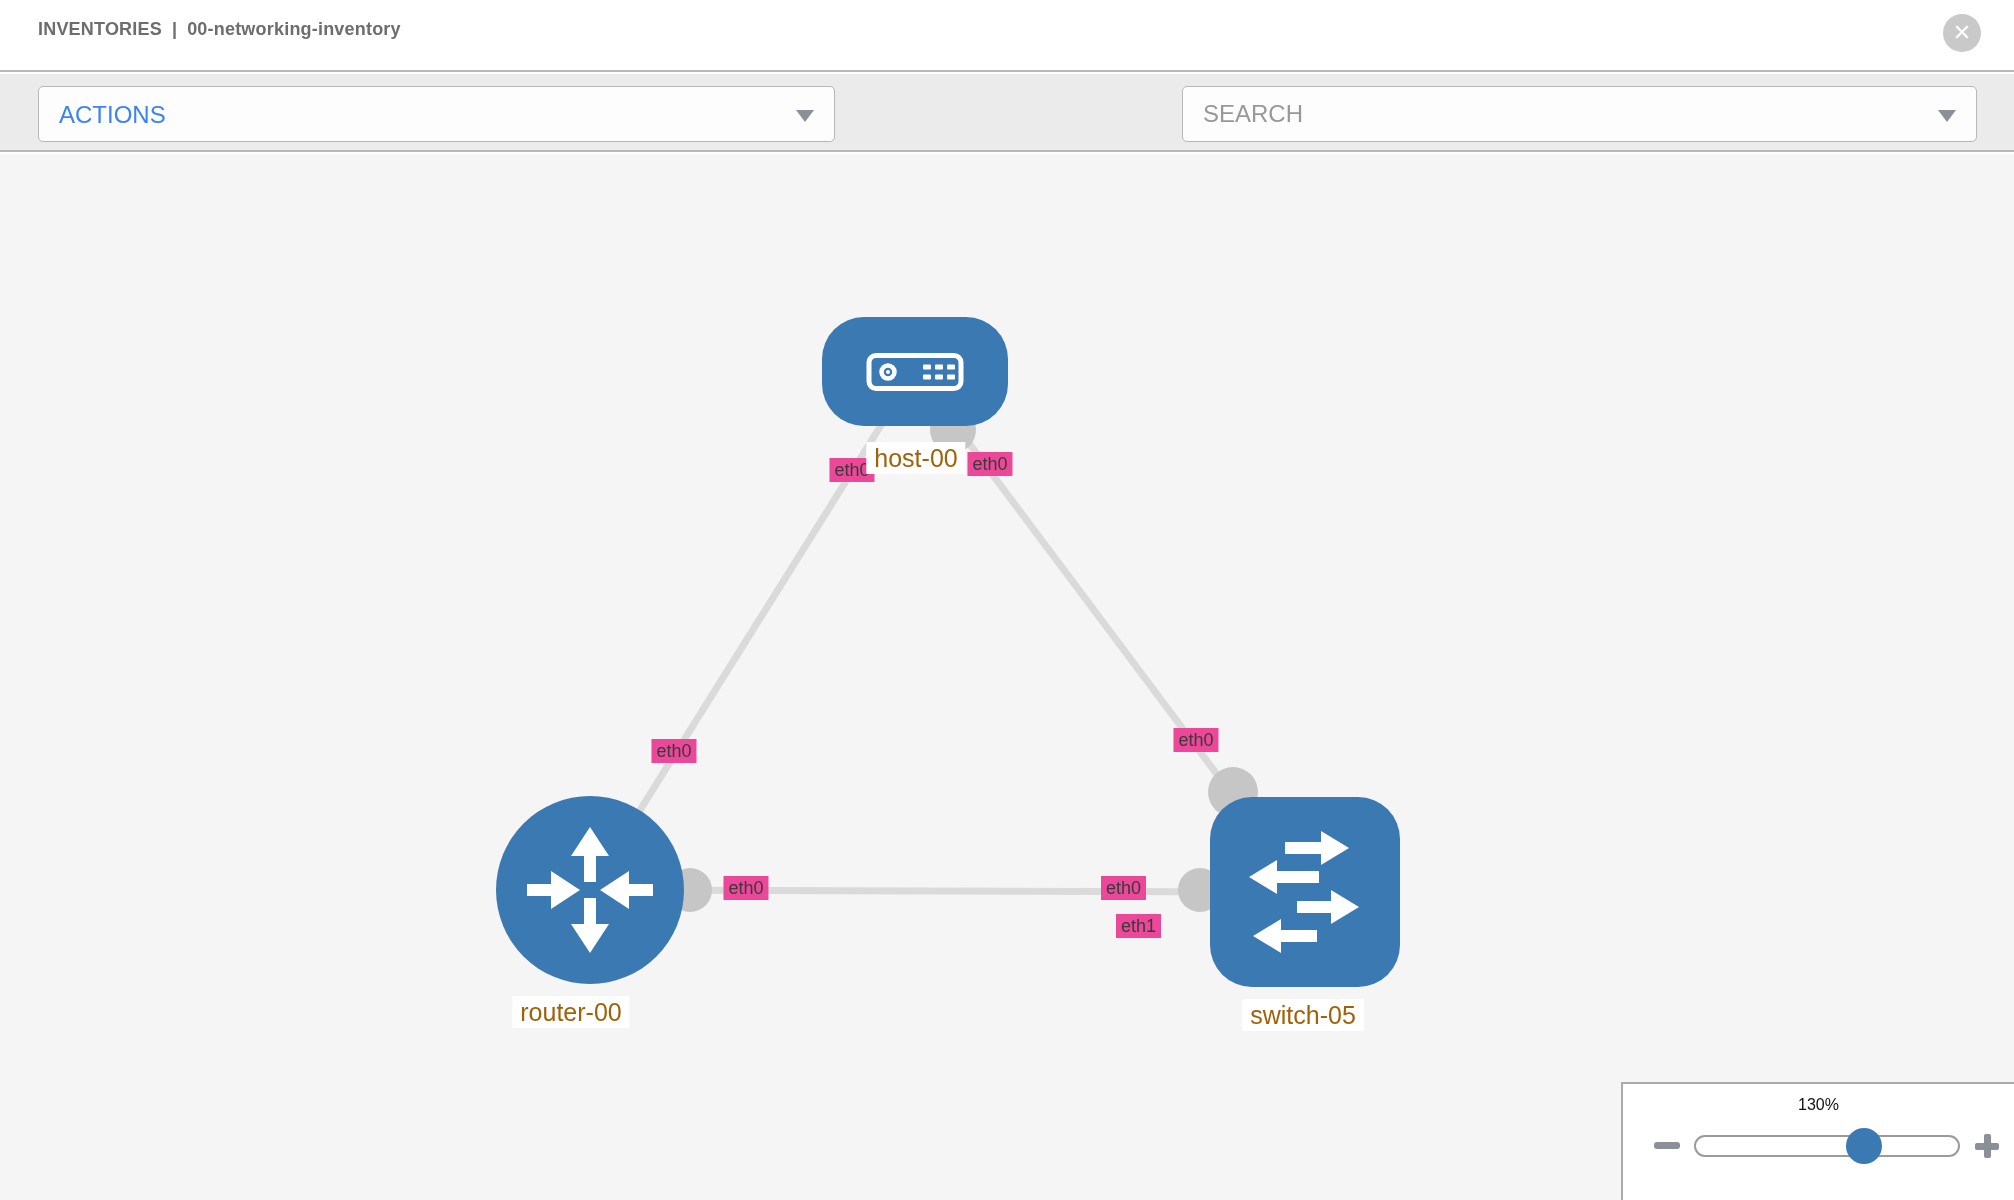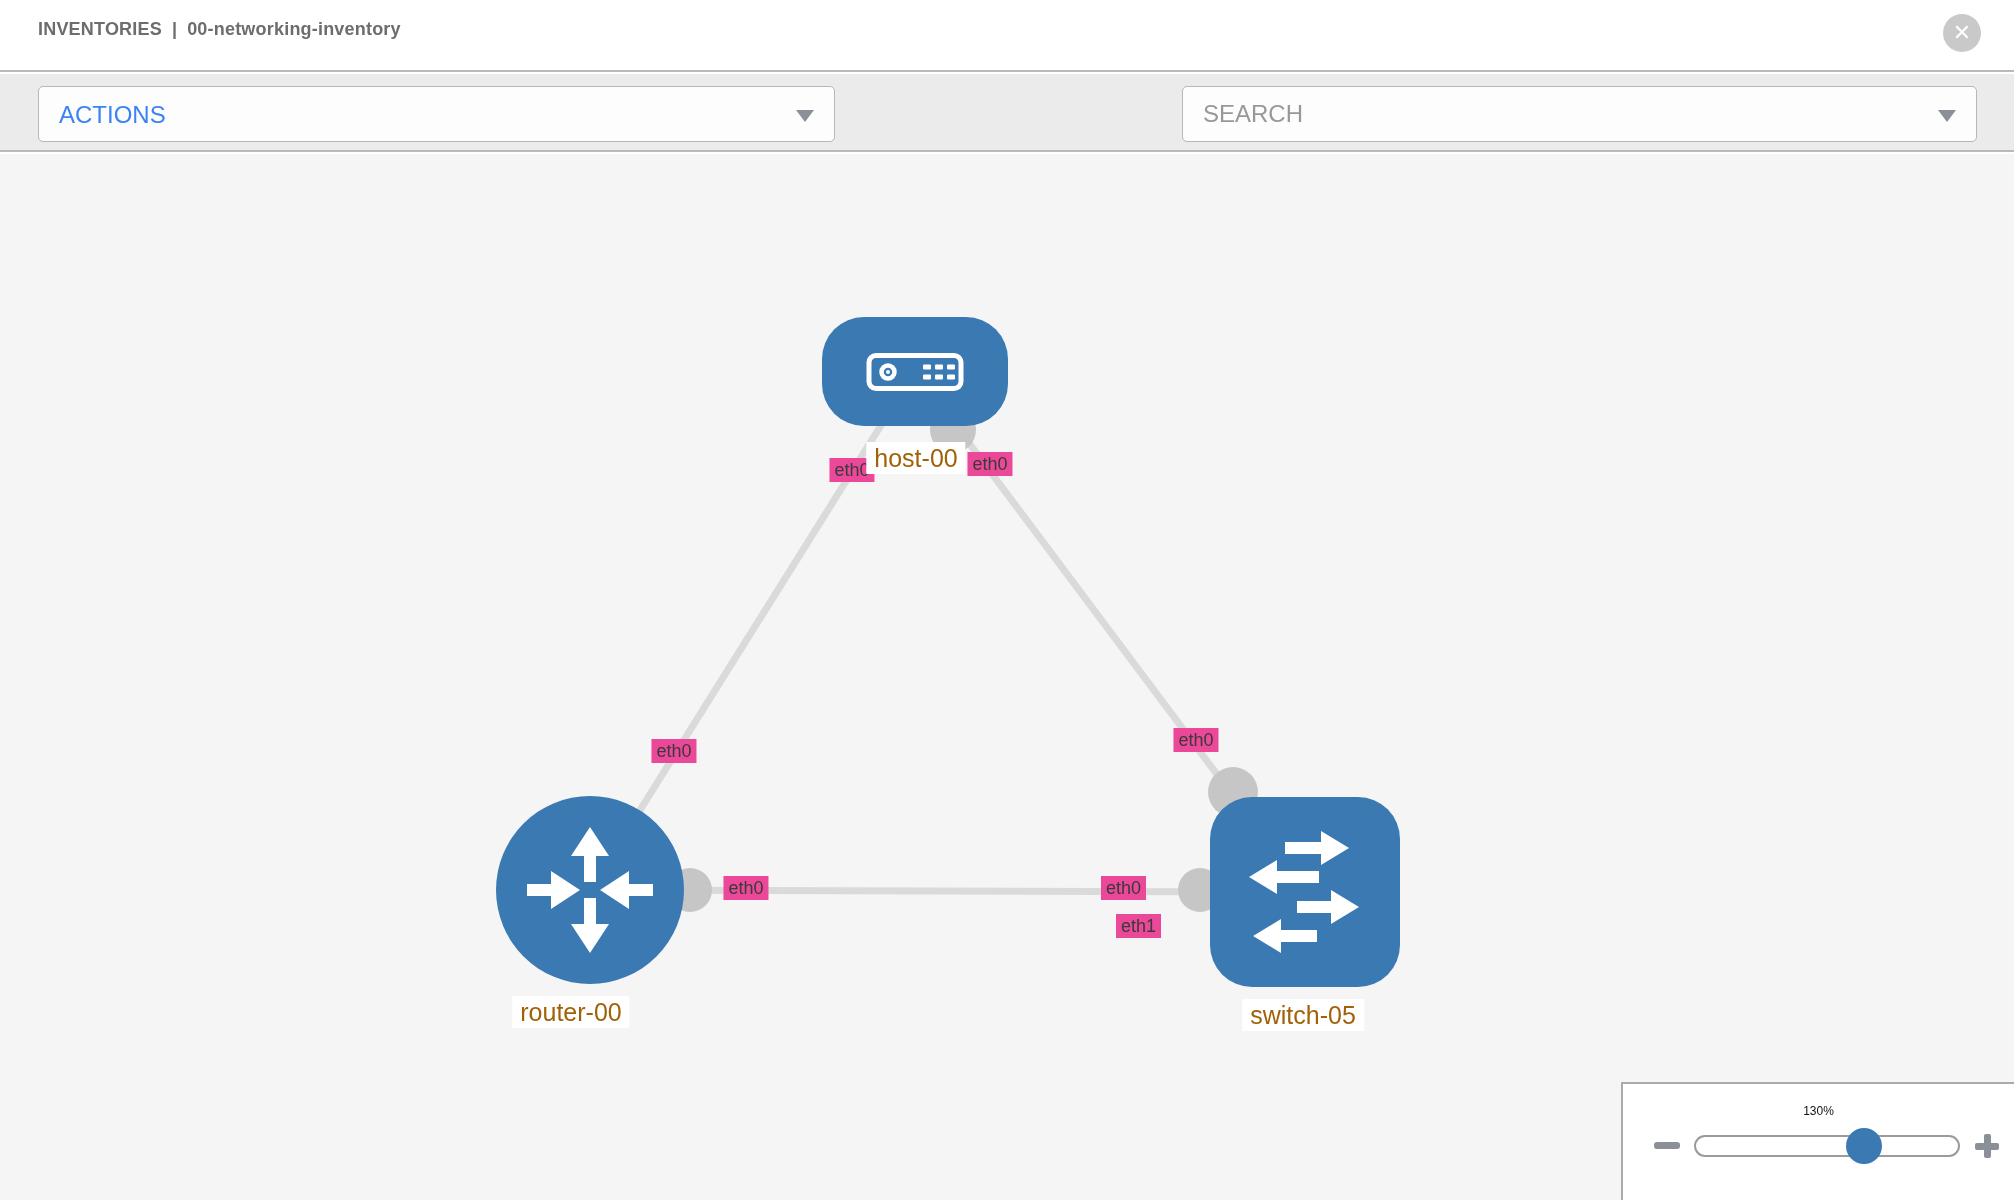--- a/index.html
+++ b/index.html
@@ -34,21 +34,21 @@
   .node-router { left:496px; top:642px; width:188px; height:188px; border-radius:50%; }
   .node-switch { left:1210px; top:643px; width:190px; height:190px; border-radius:42px; }
   .node svg { position:absolute; left:0; top:0; }
 
   .eth-label { position:absolute; z-index:3; background:#ec4899; color:#3a3a3a; font-size:18px; line-height:24px; padding:0 5px; white-space:nowrap; }
   .node-label { position:absolute; z-index:4; background:#ffffff; color:#a16207; font-size:25px; line-height:30px; padding:1px 8px; white-space:nowrap; transform:translateX(-50%); }
   .centered { transform:translateX(-50%); }
 
   
   .zoom-panel { position:absolute; left:1621px; top:928px; width:430px; height:160px; background:#ffffff; border:2px solid #ababab; z-index:5; }
-  .zoom-level { position:absolute; left:0; top:20px; width:391px; text-align:center; font-size:12px; color:#111111; }
+  .zoom-level { position:absolute; left:0; top:12px; width:391px; text-align:center; font-size:16px; color:#111111; }
   .zoom-minus { position:absolute; left:31px; top:58px; width:26px; height:7px; background:#8a8f98; border-radius:3px; cursor:pointer; }
   .zoom-track { position:absolute; left:71px; top:51px; width:266px; height:22px; background:#ffffff; border:2px solid #9b9b9b; border-radius:12px; cursor:pointer; }
   .zoom-knob { position:absolute; left:223px; top:44px; width:36px; height:36px; border-radius:50%; background:#3b79b3; cursor:grab; }
   .zoom-plus { position:absolute; left:352px; top:50px; width:24px; height:24px; cursor:pointer; }
   .zoom-plus::before { content:""; position:absolute; left:0; top:8.5px; width:24px; height:7px; background:#8a8f98; border-radius:2px; }
   .zoom-plus::after { content:""; position:absolute; left:8.5px; top:0; width:7px; height:24px; background:#8a8f98; border-radius:2px; }
 </style>
 </head>
 <body>
 

